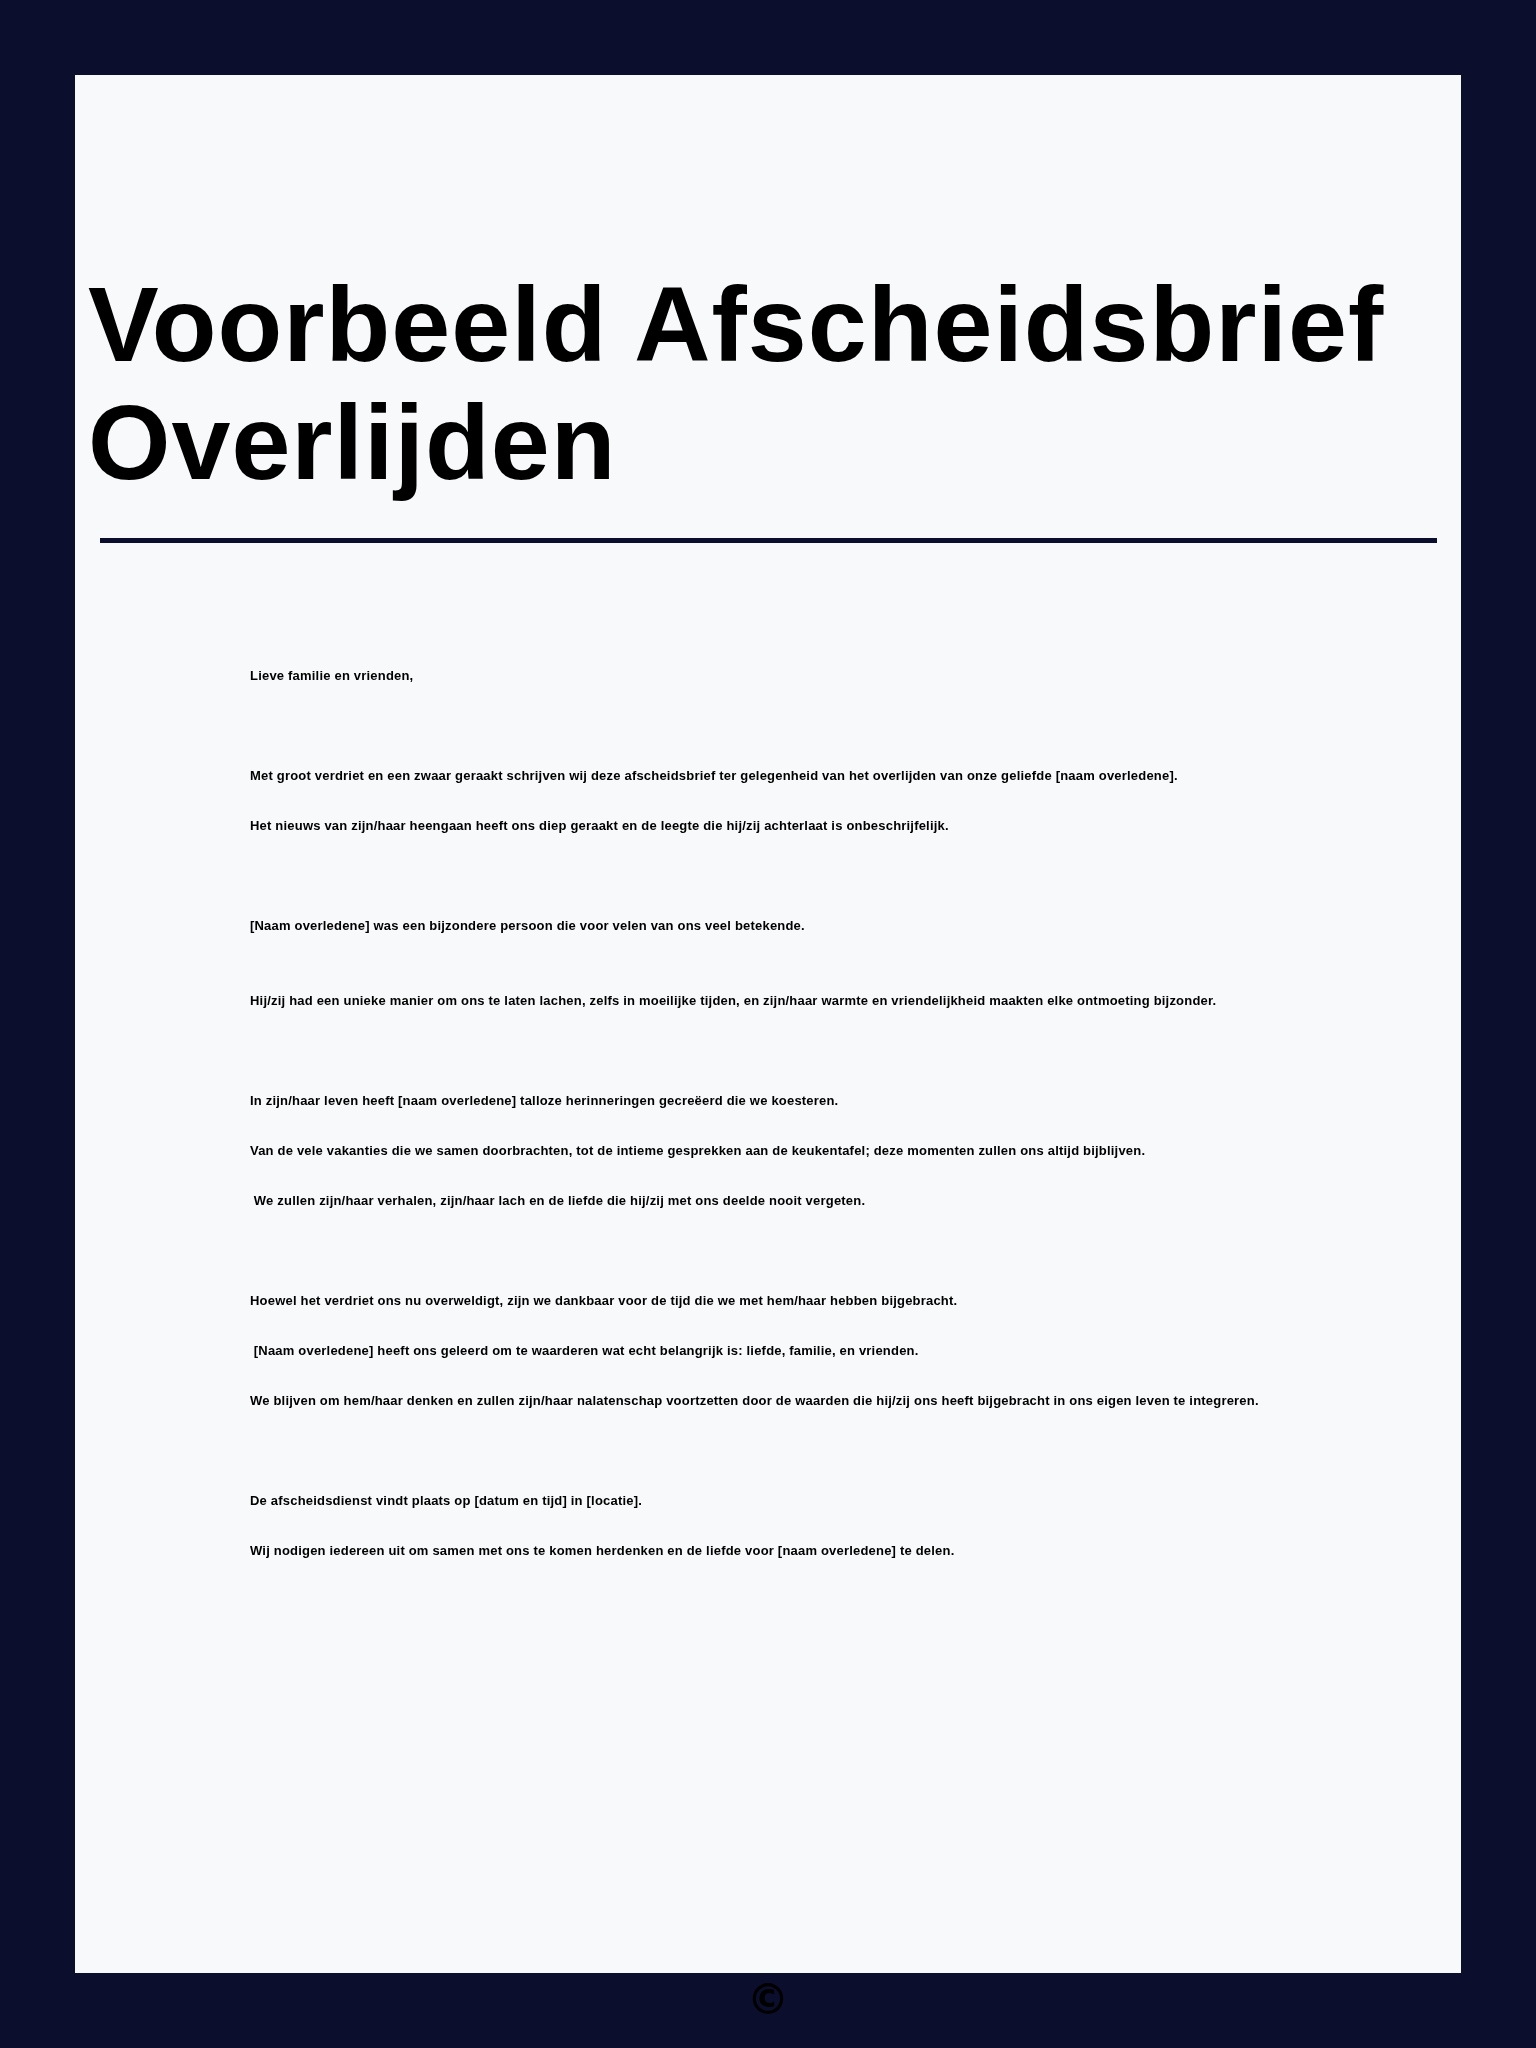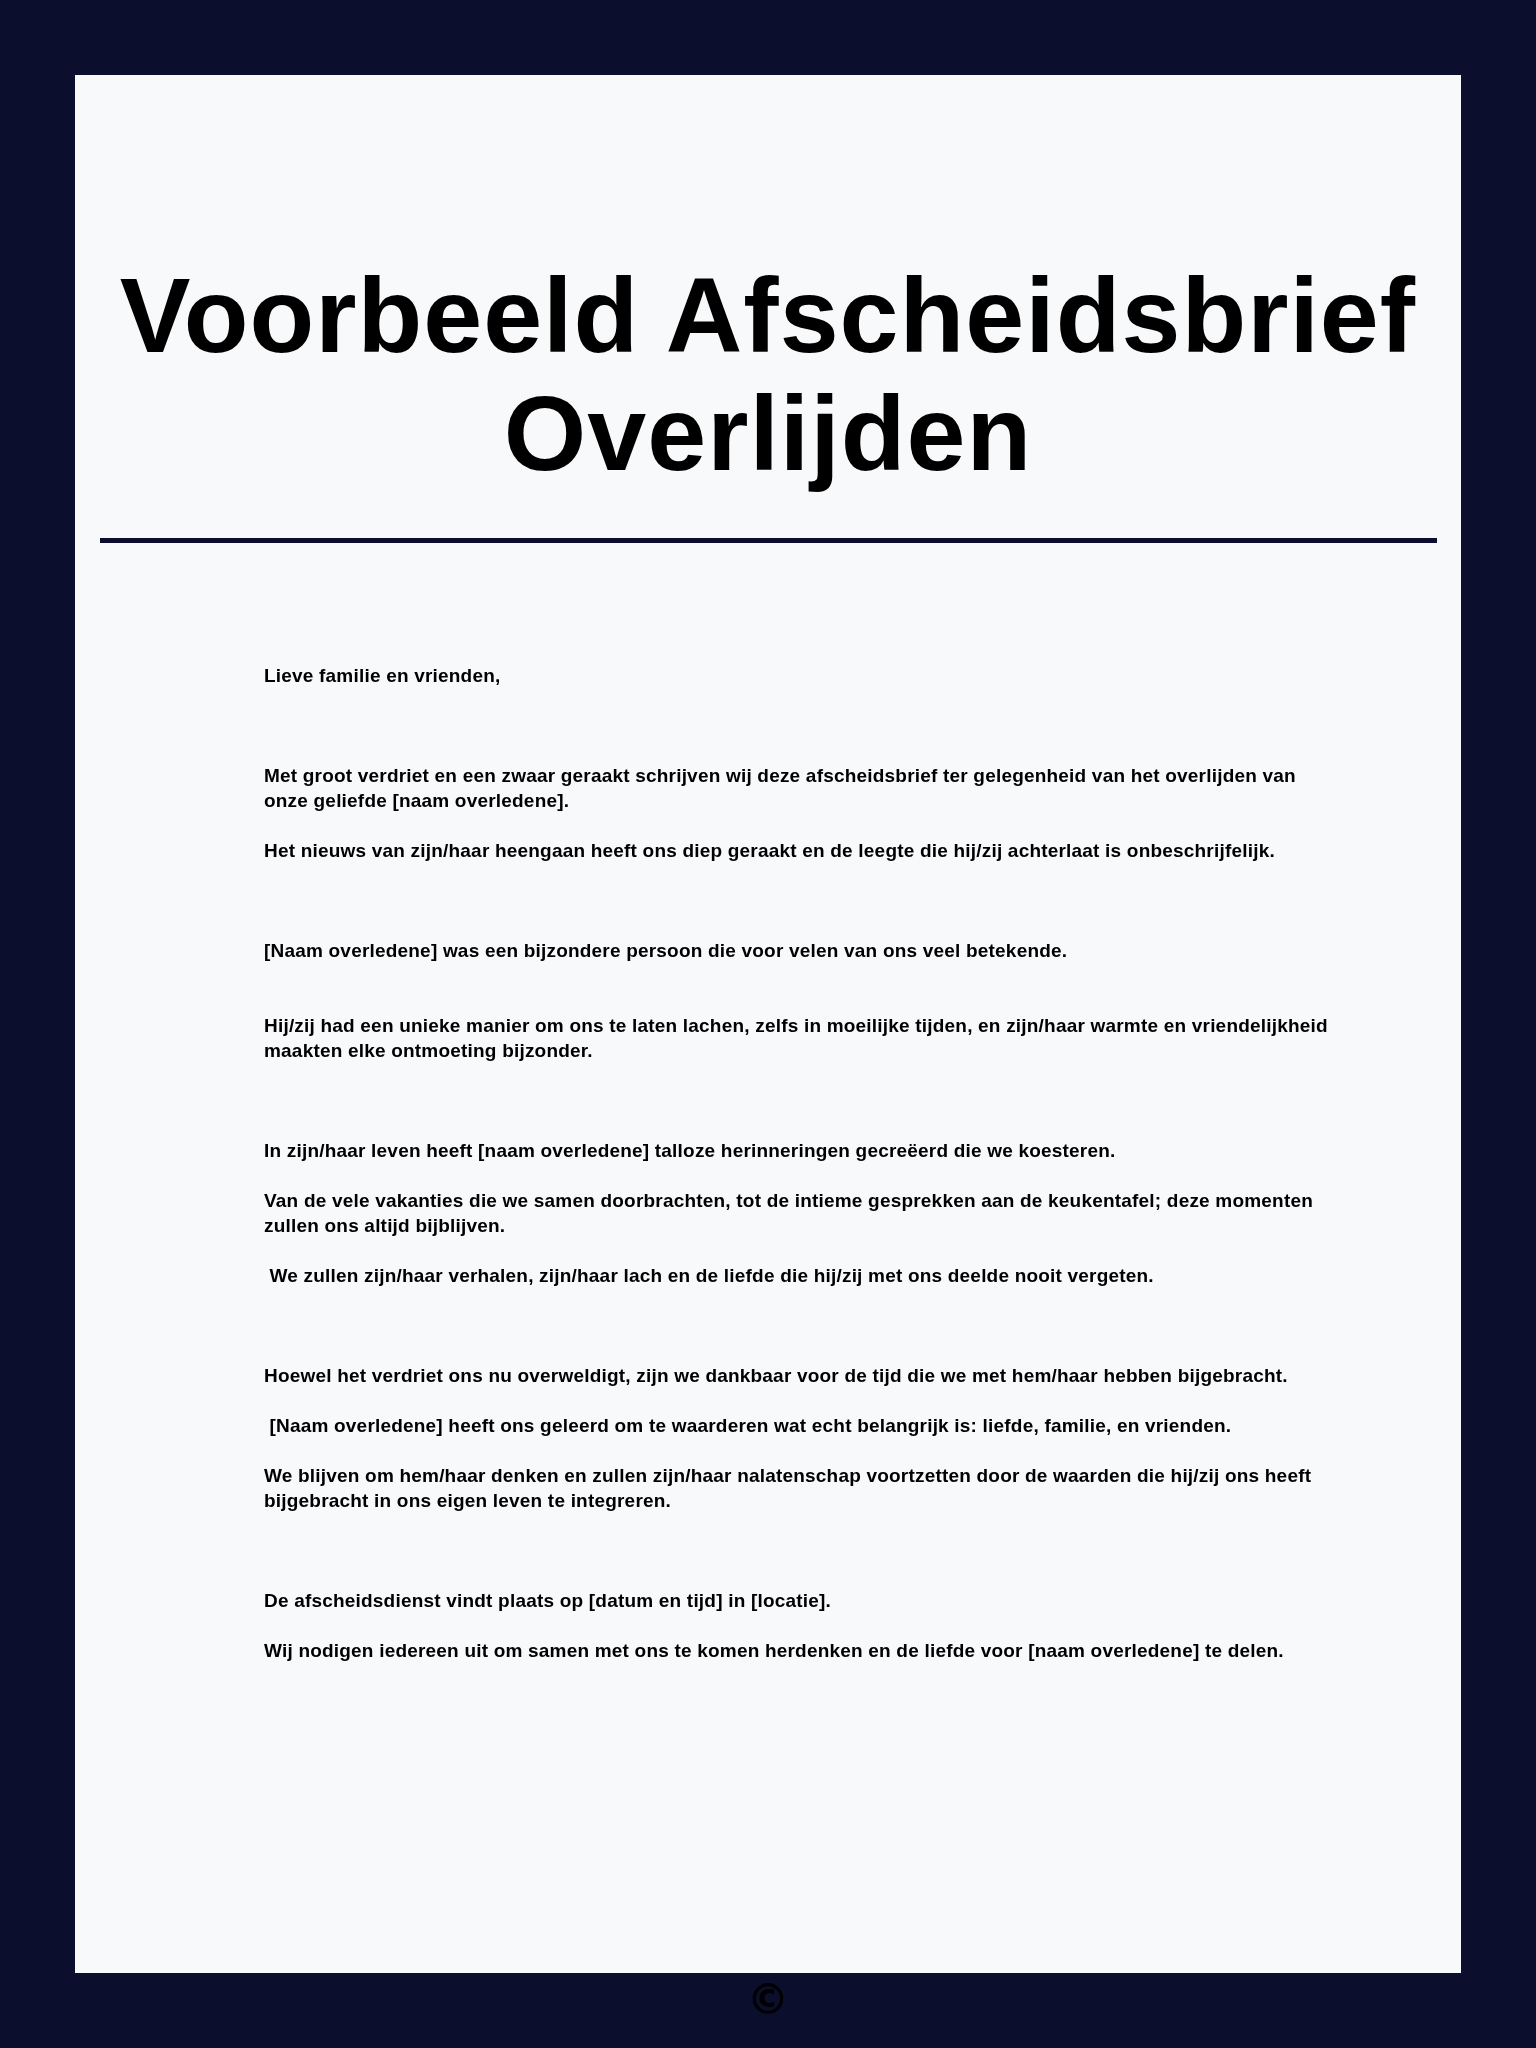--- a/index.html
+++ b/index.html
@@ -20,22 +20,21 @@
       top: 75px;
       width: 1386px;
       height: 1898px;
       background: #f7f9fb;
     }
     .title {
       position: absolute;
       left: 0;
       right: 0;
       top: 177px;
-      margin: 4px;
-      text-align: center;
+      margin: 13px;
       font-family: "Liberation Sans", sans-serif;
       font-weight: 700;
       font-size: 106px;
       line-height: 118px;
       color: #000000;
       letter-spacing: 1px;
     }
     .title span { display: block; }
     .separator {
       position: absolute;
@@ -45,25 +44,24 @@
       height: 5px;
       background: #0b0e2d;
     }
     .body-text {
       position: absolute;
       left: 175px;
       top: 588px;
       width: 1080px;
       font-family: "Liberation Sans", sans-serif;
       font-weight: 700;
-      font-size: 19px;
+      font-size: 13px;
       line-height: 25px;
       color: #000000;
       letter-spacing: 0.2px;
-      margin-left: 14px;
     }
     .body-text p {
       margin: 0;
       white-space: pre-wrap;
     }
     .gap-sm { height: 25px; }
     .gap-lg { height: 75px; }
     .copyright {
       position: absolute;
       left: 0;

